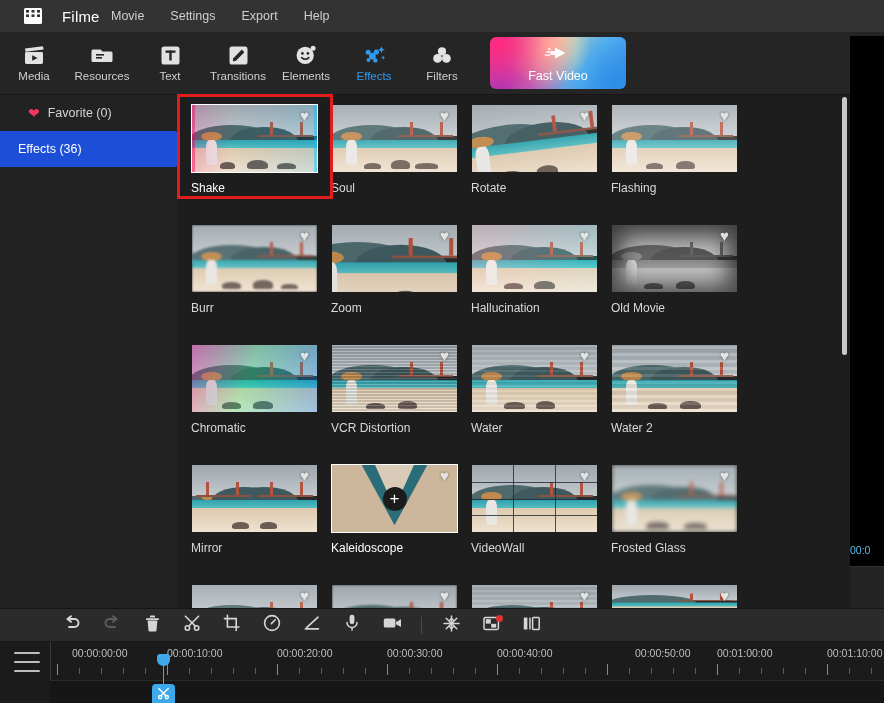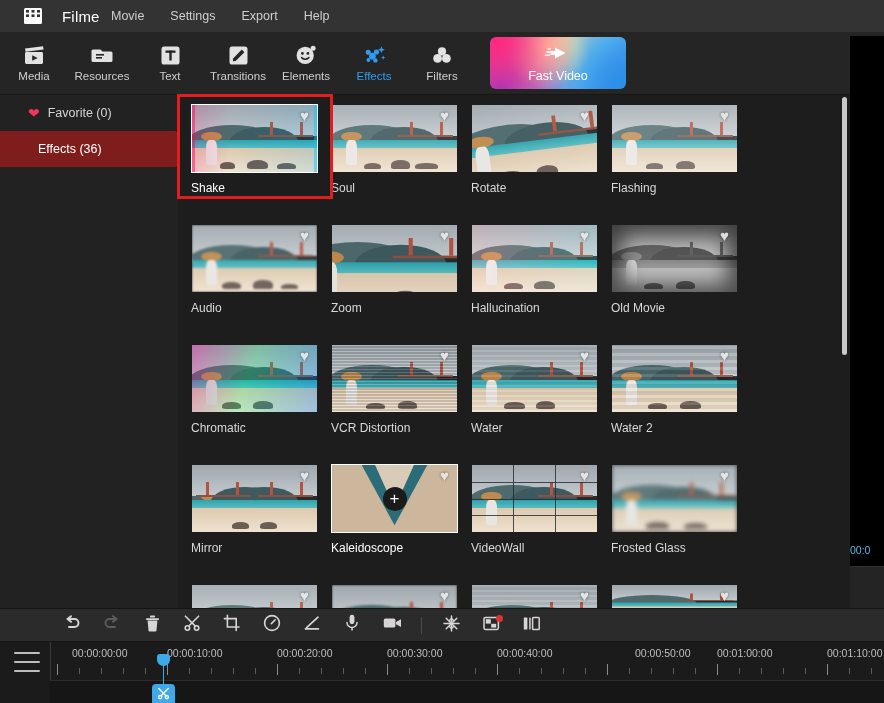--- a/index.html
+++ b/index.html
@@ -56,21 +56,21 @@
 
   
   .sidebar {
     position:absolute; left:0; top:95px; width:178px; height:513px;
     background:#222222;
   }
   .side-item {
     height:36px; display:flex; align-items:center; gap:8px;
     padding-left:28px; font-size:12.5px; color:#d5d5d5; cursor:default;
   }
-  .side-item.selected { background:#7f1d1d; color:#ffffff; padding-left:38px; border-radius:0 4px 4px 0; }
+  .side-item.selected { background:#1d4ed8; color:#ffffff; padding-left:18px; border-radius:0 4px 4px 0; }
   .heart-red { color:#f2385a; font-size:14px; line-height:1; }
 
   
   .grid-pane {
     position:absolute; left:178px; top:95px; width:672px; height:513px;
     background:#1d1d1d; overflow:hidden;
   }
   .grid {
     position:absolute; left:0; top:0; width:672px;
     display:flex; flex-wrap:wrap; padding:9px 0 0 13px; gap:0px;
@@ -470,21 +470,21 @@
               </div>
             <div class="rocks">
                 <i style="left:8%;width:20%;height:48%"></i>
                 <i style="left:40%;width:22%;height:62%"></i>
                 <i style="left:70%;width:18%;height:38%"></i>
               </div>
           </div>
           <div class="fx fx-burr"></div>
           <span class="fav">♥</span>
         </div>
-        <div class="cap">Audio</div>
+        <div class="cap">Burr</div>
       </div>
 
       <div class="cell">
         <div class="thumb">
           <div class="scene" style="transform:scale(1.35) translate(-4%,2%)">
             <div class="sky"></div>
               <div class="hills"></div>
               <div class="hills2"></div>
             <div class="sea"></div>
               <div class="sand"></div>

